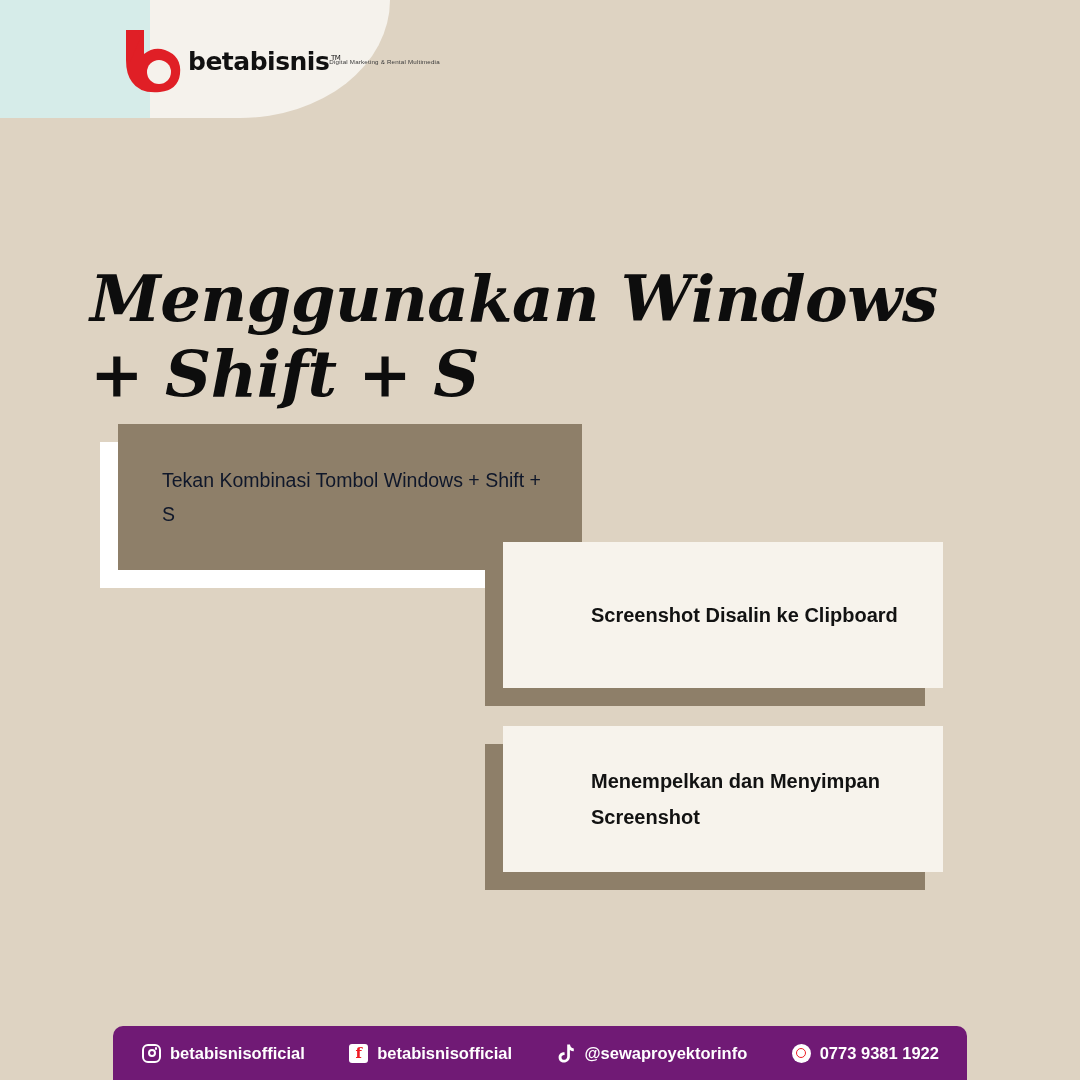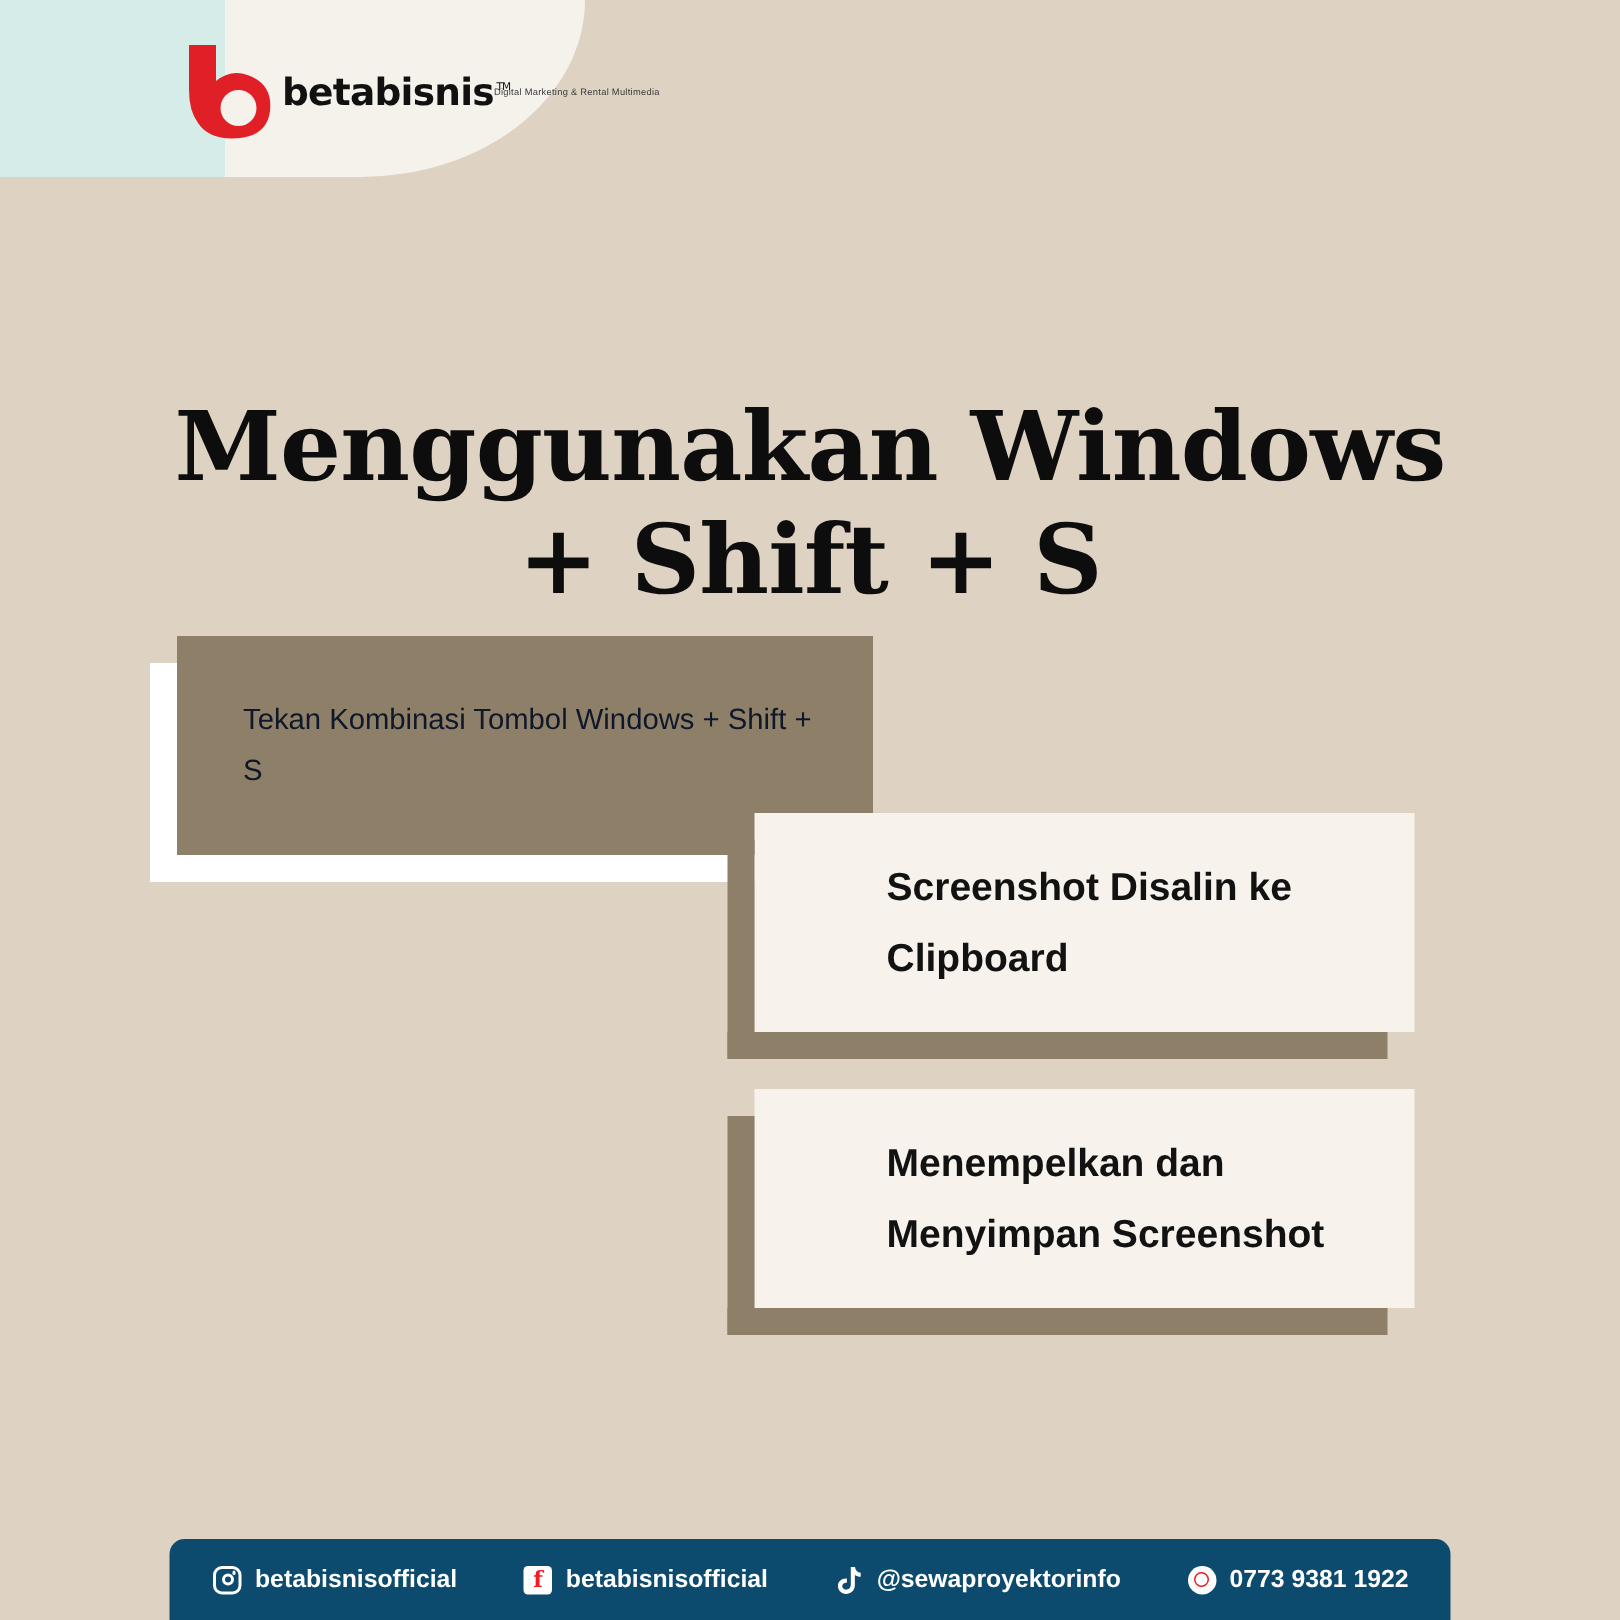--- a/index.html
+++ b/index.html
@@ -78,27 +78,27 @@
     margin-top: 3px;
     white-space: nowrap;
   }
 
   
   .heading {
     position: absolute;
     top: 218px;
     left: 90px;
     width: 900px;
-    text-align: center;
     font-family: "DejaVu Serif", serif;
     font-weight: bold;
     font-size: 64px;
     line-height: 1.18;
     color: #0d0d0d;
     letter-spacing: -0.5px;
+    font-style: italic;
   }
 
   
   .diagram {
     position: absolute;
     top: 420px;
     left: 0;
     width: 1080px;
     height: 480px;
   }
@@ -132,21 +132,21 @@
     bottom: -18px;
     height: 18px;
     right: 18px;
     background: #ffffff;
   }
 
   
   .card-right {
     background: #f7f3ec;
     color: #121212;
-    font-size: 26px;
+    font-size: 20px;
     font-weight: bold;
     line-height: 1.8;
     padding: 28px 30px 28px 88px;
     display: flex;
     align-items: center;
   }
   .card-right .shadow-bar {
     position: absolute;
     left: -18px;
     top: 18px;
@@ -168,21 +168,21 @@
   #card-2 { left: 118px; top: 216px; width: 464px; height: 144px; }
   #card-3 { left: 503px; top: 306px; width: 440px; height: 146px; }
 
   
   .footer {
     position: absolute;
     left: 113px;
     bottom: 0;
     width: 854px;
     height: 54px;
-    background: #0c4a6e;
+    background: #701a75;
     border-top-left-radius: 10px;
     border-top-right-radius: 10px;
     display: flex;
     align-items: center;
     justify-content: space-between;
     padding: 0 28px;
     box-sizing: border-box;
   }
   .f-item {
     display: flex;

